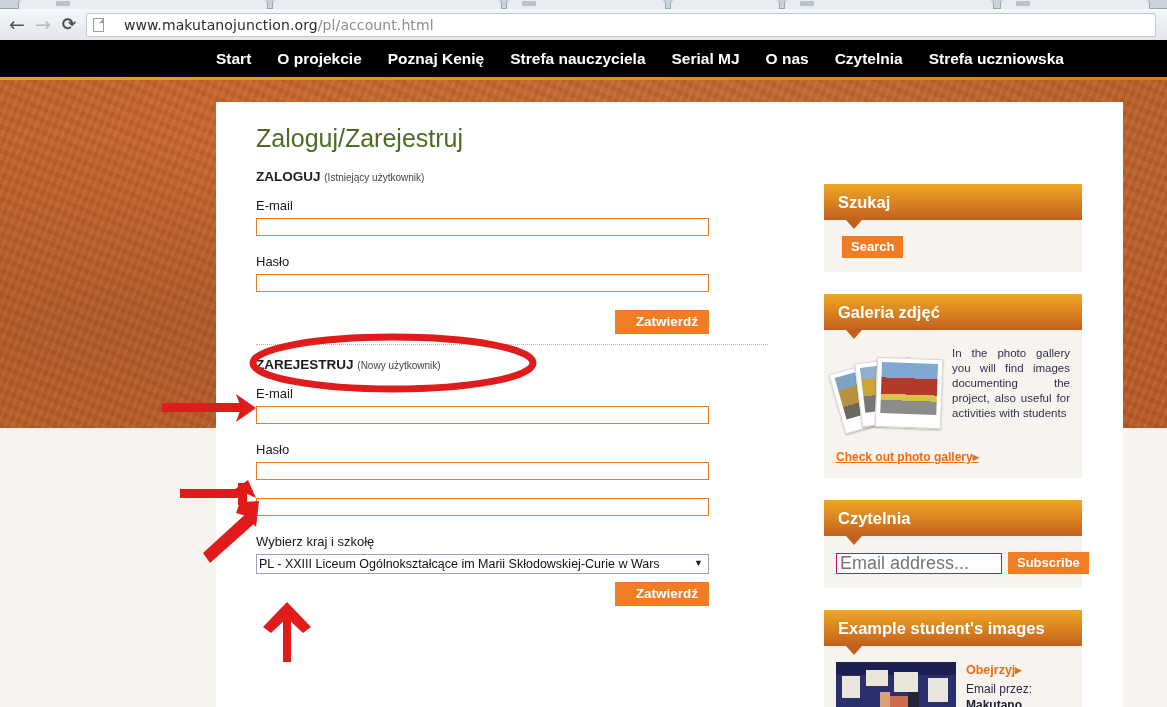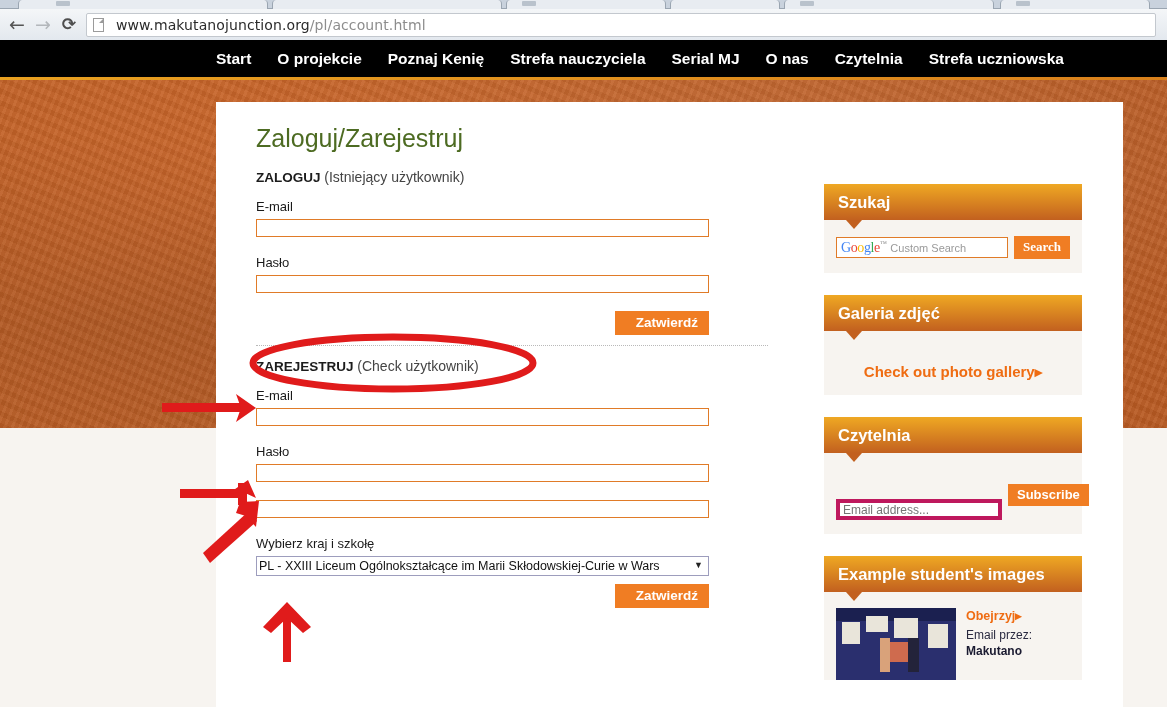--- a/index.html
+++ b/index.html
@@ -24,21 +24,21 @@
   .navbtn { position:absolute; top:5px; font-size:19px; line-height:20px; color:#5a5a5a; font-family:"DejaVu Sans", sans-serif;
             width:22px; text-align:center; cursor:pointer; }
   #btn-back { left:6px; color:#555; }
   #btn-forward { left:32px; color:#b3b7bb; }
   #btn-reload { left:58px; font-size:17px; font-weight:bold; color:#4e4e4e; }
   #omnibox { position:absolute; left:86px; top:4px; width:1070px; height:24px; background:#fff;
              border:1px solid #c3c8ce; border-radius:2px; display:flex; align-items:center; padding-left:6px; }
   #page-icon { width:11px; height:14px; border:1px solid #9b9b9b; background:#fff; position:relative; flex:0 0 auto; }
   #page-icon:after { content:""; position:absolute; right:-1px; top:-1px; border-width:0 0 5px 5px;
                      border-style:solid; border-color:transparent transparent #9b9b9b transparent; }
-  #url-text { font-size:14px; color:#2b2b2b; margin-left:12px; white-space:nowrap;
+  #url-text { font-size:14px; color:#2b2b2b; margin-left:20px; white-space:nowrap;
               font-family:"DejaVu Sans", sans-serif; letter-spacing:.1px; }
   #url-text .dim { color:#8d8d8d; }
 
   
   #site { position:absolute; left:0; top:40px; width:959px; height:667px; }
 
   #topnav { position:absolute; left:0; top:0; width:1167px; height:37px; background:#000; }
   #topnav-inner { position:absolute; left:216px; top:0; height:37px; display:flex; align-items:center; gap:26px; }
   .navitem { color:#fff; font-size:15.5px; font-weight:bold; white-space:nowrap; cursor:pointer;
              font-family:"Liberation Sans", sans-serif; }
@@ -62,21 +62,21 @@
 
   #page { position:absolute; left:216px; top:62px; width:907px; min-height:605px; background:#fff; }
 
   #content { position:absolute; left:40px; top:22px; width:520px; }
   #breadcrumb { font-size:11.5px; color:#7a7a5a; margin-bottom:22px; }
   #breadcrumb b { color:#3b3b1e; }
   #breadcrumb .sep { color:#8f8f6f; font-size:10px; }
   #breadcrumb .last { color:#888; }
   #page-title { font-size:25px; color:#4d6b22; font-weight:normal; margin:0 0 16px 0; }
   .section-head { font-size:13.5px; color:#1c1c1c; font-weight:bold; margin:0 0 14px 0; }
-  .section-head span { font-weight:normal; font-size:14px; color:#444; }
+  .section-head span { font-weight:normal; font-size:10px; color:#444; }
   .field-label { font-size:13px; color:#1a1a1a; margin:0 0 5px 0; }
   .text-input { width:453px; height:18px; border:1px solid #e07b28; background:#fff; display:block;
                 margin-bottom:18px; font-size:12px; padding:0 3px; font-family:"Liberation Sans", sans-serif; }
   .submit-row { width:453px; text-align:right; margin-bottom:6px; }
   .btn-orange { background:#f07d23; color:#fff; border:0; font-size:13.5px; font-weight:bold;
                 padding:4px 11px 5px 21px; cursor:pointer; font-family:"Liberation Sans", sans-serif; }
   #divider { width:512px; border-top:1px dotted #b9b9b9; margin:10px 0 12px 0; }
   #school-select { width:453px; height:20px; border:1px solid #9d9dbd; background:#fff; font-size:12.5px;
                    color:#111; padding:0 2px; font-family:"Liberation Sans", sans-serif;
                    -webkit-appearance:none; appearance:none; position:relative; }
@@ -95,39 +95,39 @@
   .widget-body { background:#f7f4f0; padding:16px 12px 14px 12px; }
 
   .search-row { display:flex; align-items:center; }
   #gcse-box { width:176px; height:21px; border:1px solid #e07b28; background:#fff; display:flex; align-items:center;
               padding-left:4px; }
   .goog { font-size:14px; font-family:"Liberation Serif", serif; letter-spacing:-.4px; }
   .goog .b{color:#4285f4}.goog .r{color:#ea4335}.goog .y{color:#fbbc05}.goog .g{color:#34a853}
   .goog-tm { font-size:7px; vertical-align:super; color:#888; }
   .gcse-ph { font-size:11px; color:#9a9a9a; margin-left:4px; }
   #search-btn { background:#f07d23; color:#fff; border:0; font-size:13px; font-weight:bold;
-                padding:3px 9px 4px 9px; margin-left:6px; cursor:pointer; font-family:Liberation Serif, serif; }
+                padding:3px 9px 4px 9px; margin-left:6px; cursor:pointer; font-family:Liberation Sans, sans-serif; }
 
   .gallery-body { display:flex; }
   #photo-stack { position:relative; width:108px; height:84px; flex:0 0 auto; margin-top:4px; }
   .polaroid { position:absolute; background:#fff; border:1px solid #d8d8d8; box-shadow:0 1px 2px rgba(0,0,0,.3); }
   #pol1 { width:54px; height:62px; left:0; top:16px; transform:rotate(-16deg); }
   #pol2 { width:56px; height:64px; left:22px; top:10px; transform:rotate(-7deg); }
   #pol3 { width:66px; height:70px; left:40px; top:8px; transform:rotate(2deg); }
   .pol-img { position:absolute; left:4px; top:4px; right:4px; bottom:13px; }
   #pol1 .pol-img { background:linear-gradient(180deg,#7ea4c4 0 30%,#b8923f 30% 70%,#6a6a60 70% 100%); }
   #pol2 .pol-img { background:linear-gradient(180deg,#8fb0cd 0 26%,#caa33a 26% 64%,#777 64% 100%); }
   #pol3 .pol-img { background:linear-gradient(180deg,#7fa9d0 0 30%,#b33a2a 30% 62%,#d8c24a 62% 74%,#8c8c8c 74% 100%); }
   .gallery-text { font-size:11.5px; color:#30304a; line-height:15px; text-align:justify; margin-left:8px; }
-  #gallery-link { display:block; text-align:center; color:#ef6c12; font-size:15px; font-weight:bold;
-                  margin-top:16px; cursor:pointer; }
+  #gallery-link { display:block; text-align:left; color:#ef6c12; font-size:12px; font-weight:bold;
+                  margin-top:16px; cursor:pointer;text-decoration:underline; }
 
   #nl-row { display:flex; align-items:center; }
-  #nl-input { width:166px; height:21px; border:4px solid #be185d; background:#fff; font-size:12px;
-              color:#8d8d8d; padding:0 3px; font-family:"Liberation Sans", sans-serif;margin-top:30px; }
+  #nl-input { width:166px; height:21px; border:1px solid #be185d; background:#fff; font-size:18px;
+              color:#8d8d8d; padding:0 3px; font-family:"Liberation Sans", sans-serif; }
   #nl-btn { background:#f07d23; color:#fff; border:0; font-size:13px; font-weight:bold;
             padding:3px 9px 4px 9px; margin-left:6px; cursor:pointer; font-family:"Liberation Sans", sans-serif; }
 
   .proj-body { display:flex; padding-bottom:0; }
   #proj-thumb { width:120px; height:72px; flex:0 0 auto;
                 background:linear-gradient(180deg,#1b2050 0 18%,#2a2f6e 18% 100%); position:relative; overflow:hidden; }
   .pp { position:absolute; background:#e9e5da; }
   .figw { position:absolute; background:#c08a6a; }
   .proj-meta { margin-left:10px; font-size:12px; color:#2a2a40; line-height:16px; }
   #proj-link { color:#ef6c12; font-weight:bold; font-size:12.5px; cursor:pointer; display:block; margin-bottom:3px; }
@@ -202,21 +202,21 @@
       <input class="text-input" type="password" value="" style="">
 
       <div class="submit-row">
         <button class="btn-orange">Zatwierdź</button>
       </div>
 
       <div id="divider"></div>
 
       <div class="section-head">
         <span style="font-weight:bold;font-size:13.5px;color:#1c1c1c;">ZAREJESTRUJ</span>
-        <span>(Check użytkownik)</span>
+        <span>(Nowy użytkownik)</span>
       </div>
 
       <div class="field-label">E-mail</div>
       <input class="text-input" type="text" value="" style="">
 
       <div class="field-label">Hasło</div>
       <input class="text-input" type="password" value="" style="">
 
       <input class="text-input" type="text" value="" style="">
 
@@ -233,33 +233,43 @@
       </div>
     </div>
 
     <aside id="sidebar">
 
       <section class="widget">
         <div class="widget-head">Szukaj</div>
         <div class="widget-beak"></div>
         <div class="widget-body">
           <div class="search-row">
-            <div id="gcse-box">
-              <span class="goog"><span class="b">G</span><span class="r">o</span><span class="y">o</span><span class="b">g</span><span class="g">l</span><span class="r">e</span><span class="goog-tm">™</span></span>
-              <span class="gcse-ph">Custom Search</span>
-            </div>
             <button id="search-btn">Search</button>
           </div>
         </div>
       </section>
 
       <section class="widget">
         <div class="widget-head">Galeria zdjęć</div>
         <div class="widget-beak"></div>
         <div class="widget-body">
+          <div class="gallery-body">
+            <div id="photo-stack">
+              <div class="polaroid" id="pol1">
+                  <div class="pol-img"></div>
+                </div>
+              <div class="polaroid" id="pol2">
+                  <div class="pol-img"></div>
+                </div>
+              <div class="polaroid" id="pol3">
+                  <div class="pol-img"></div>
+                </div>
+            </div>
+            <div class="gallery-text">In the photo gallery you will find images documenting the project, also useful for activities with students</div>
+          </div>
           <a id="gallery-link"><span>Check out photo gallery</span><span>▸</span></a>
         </div>
       </section>
 
       <section class="widget">
         <div class="widget-head">Czytelnia</div>
         <div class="widget-beak"></div>
         <div class="widget-body">
           <div id="nl-row">
             <input id="nl-input" type="text" placeholder="Email address..." style="">

